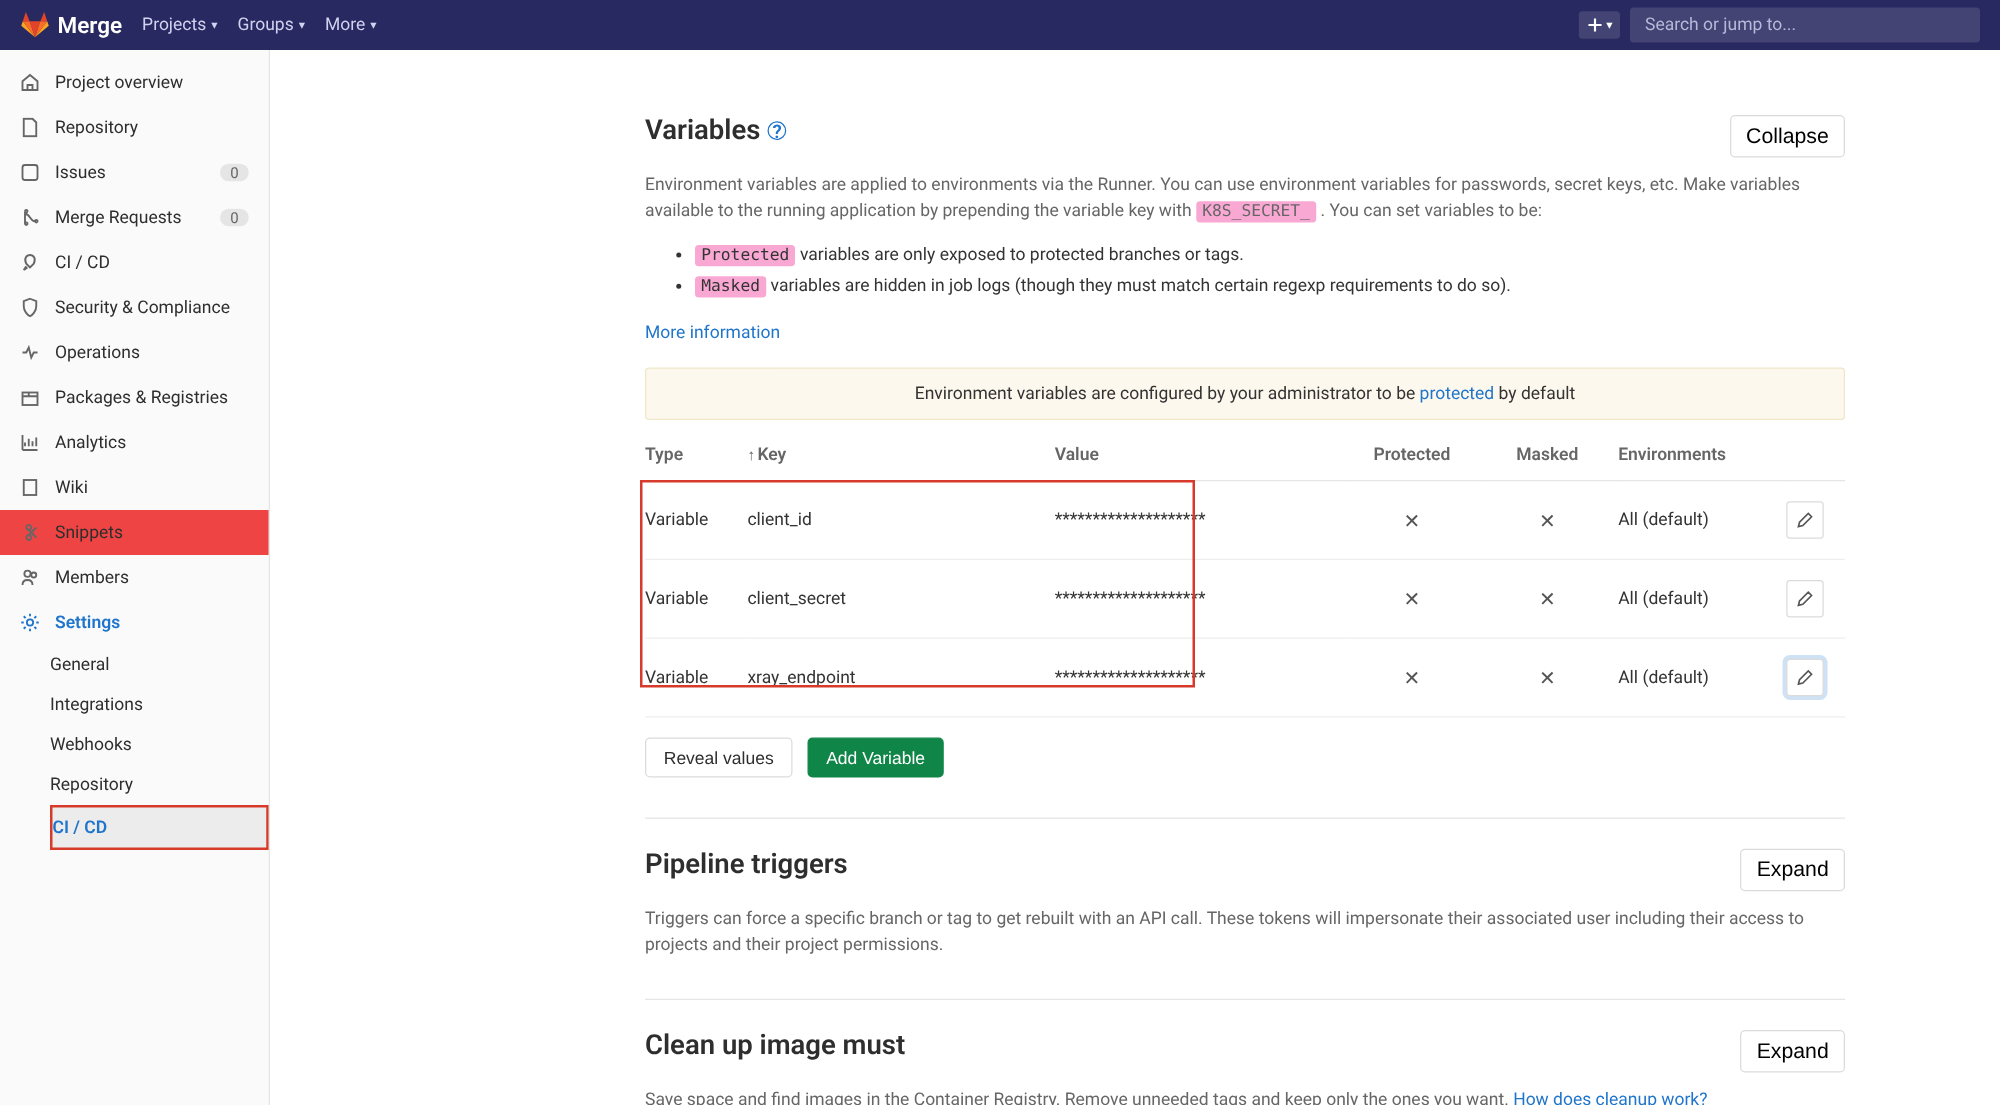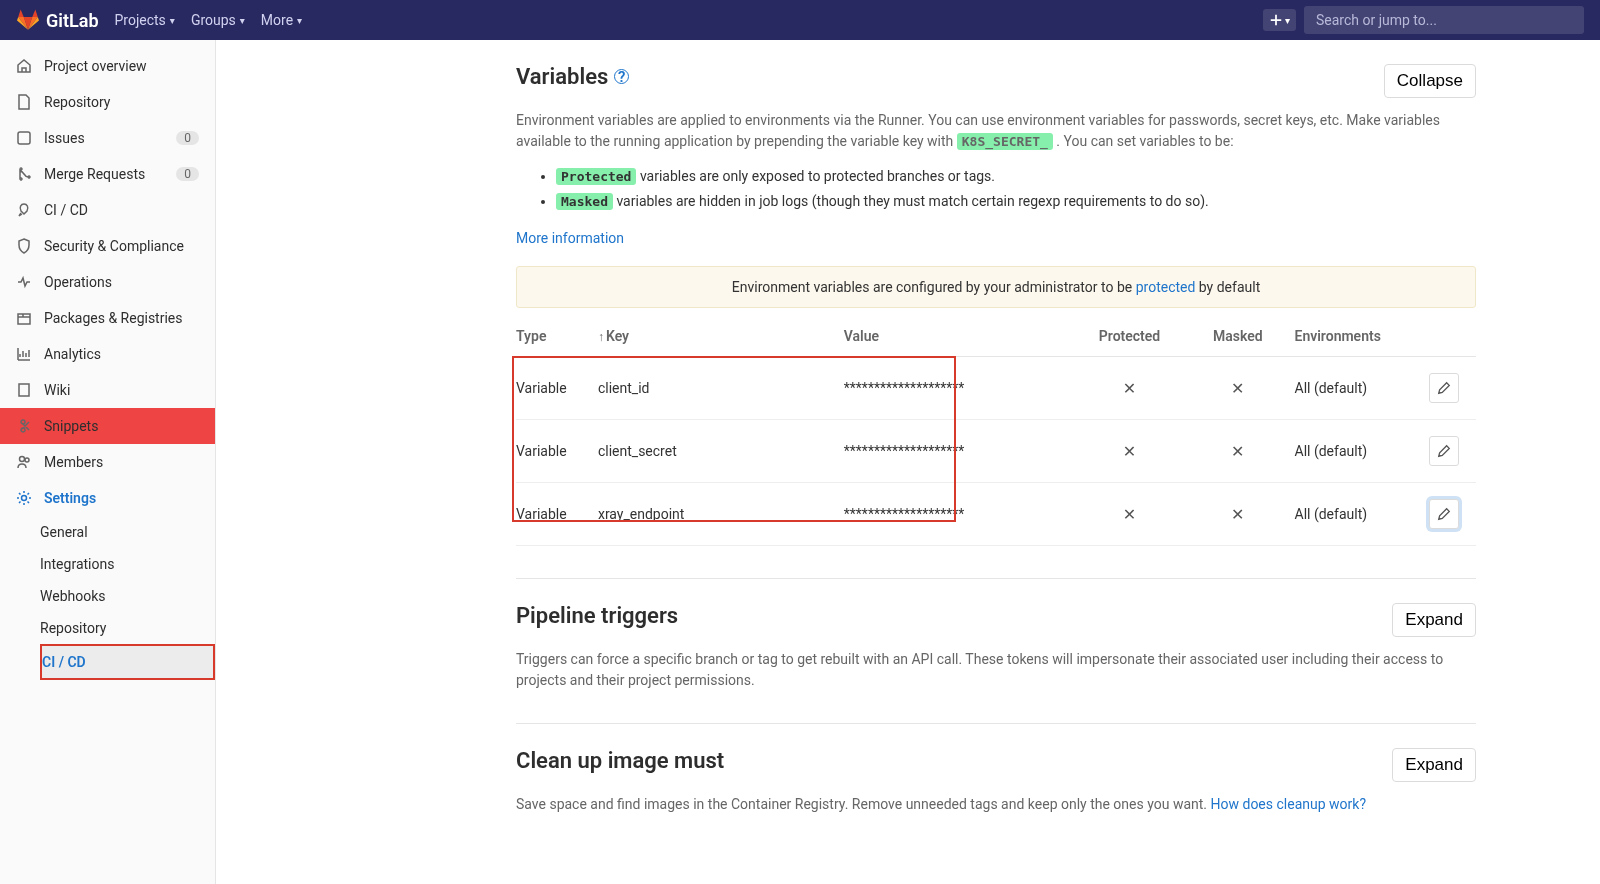--- a/index.html
+++ b/index.html
@@ -16,30 +16,30 @@
 .layout { display: flex; height: calc(100vh - 40px); }
 .sidebar { width: 216px; background: #fafafa; border-right: 1px solid #e5e5e5; overflow-y: auto; padding-top: 8px; }
 .side-item { display: flex; align-items: center; padding: 10px 16px; gap: 12px; color: #2e2e2e; cursor: pointer; font-size: 14px; }
 .side-item.active { color: #1f75cb; font-weight: 600; }
 .side-icon { width: 16px; height: 16px; display: flex; align-items: center; justify-content: center; flex-shrink: 0; }
 .side-badge { margin-left: auto; background: #e5e5e5; color: #666; border-radius: 10px; padding: 0 8px; font-size: 12px; min-width: 20px; text-align: center; }
 .side-sub { padding-left: 40px; }
 .side-sub .side-item { padding: 8px 16px 8px 0; }
 .side-sub .side-item.selected { background: #ececec; color: #1f75cb; font-weight: 600; border: 2px solid #d73a2a; }
 .snippets-wrap { background: #ef4444; }
-.main { flex: 1; padding: 24px 60px 40px 300px; overflow-y: auto; position: relative; }
+.main { flex: 1; padding: 24px 60px 40px 300px; overflow-y: auto; position: relative; margin-top: 28px; }
 .main-inner { max-width: 960px; }
 .section { border-top: 1px solid #e5e5e5; padding-top: 24px; margin-bottom: 32px; position: relative; }
 .section:first-child { border-top: none; padding-top: 0; }
 .section-head { display: flex; align-items: flex-start; justify-content: space-between; margin-bottom: 12px; }
 .section-title { font-size: 22px; font-weight: 600; display: flex; align-items: center; gap: 6px; }
 .help-icon { color: #1f75cb; font-size: 15px; border: 1.3px solid #1f75cb; border-radius: 50%; width: 15px; height: 15px; display: inline-flex; align-items: center; justify-content: center; font-weight: 600; }
 .collapse-btn { border: 1px solid #dbdbdb; background: #fff; padding: 6px 12px; border-radius: 4px; font-size: 17px; cursor: pointer; }
 .desc { color: #666; line-height: 1.5; margin-bottom: 12px; }
-.desc code, .bullets code { background: #86efac; padding: 1px 5px; border-radius: 3px; font-family: Menlo, monospace; font-size: 13px; font-weight: bold; }
+.desc code, .bullets code { background: #f9a8d4; padding: 1px 5px; border-radius: 3px; font-family: Menlo, monospace; font-size: 13px; }
 .bullets { margin-left: 40px; margin-bottom: 16px; }
 .bullets li { color: #333; line-height: 1.8; }
 .link { color: #1f75cb; text-decoration: none; cursor: pointer; }
 .admin-banner { background: #fdf8ed; border: 1px solid #f0e7c8; border-radius: 3px; padding: 12px; text-align: center; margin: 20px 0 0; color: #333; }
 .vars-table { width: 100%; border-collapse: collapse; margin-top: 8px; position: relative; }
 .vars-table th { text-align: left; font-weight: 600; color: #666; padding: 12px 8px 12px 0; font-size: 14px; border-bottom: 1px solid #e5e5e5; }
 .vars-table td { padding: 16px 8px 16px 0; border-bottom: 1px solid #eee; color: #333; vertical-align: middle; }
 .vars-table th:first-child, .vars-table td:first-child { padding-left: 0; }
 .x-icon { font-size: 16px; color: #555; }
 .edit-btn { border: 1px solid #dbdbdb; background: #fff; width: 30px; height: 30px; border-radius: 3px; display: flex; align-items: center; justify-content: center; cursor: pointer; }
@@ -59,21 +59,21 @@
   <div class="logo">
     <svg viewBox="0 0 36 36">
         <path fill="#e24329" d="M18 34L11 13h14z"></path>
         <path fill="#fc6d26" d="M18 34L11 13H2z"></path>
         <path fill="#fca326" d="M2 13l-2 6 18 15z"></path>
         <path fill="#e24329" d="M2 13L6 1l5 12z"></path>
         <path fill="#fc6d26" d="M18 34l7-21h9z"></path>
         <path fill="#fca326" d="M34 13l2 6-18 15z"></path>
         <path fill="#e24329" d="M34 13L30 1l-5 12z"></path>
       </svg>
-    <span class="logo-text">GitLab</span>
+    <span class="logo-text">Merge</span>
   </div>
   <div class="topnav">
     <div class="topnav-item">
         <span>Projects</span>
         <span class="chev">▾</span>
       </div>
     <div class="topnav-item">
         <span>Groups</span>
         <span class="chev">▾</span>
       </div>
@@ -307,20 +307,24 @@
                         <path fill="none" stroke="#555" stroke-width="1.5" d="M2 14l1-4 8-8 3 3-8 8z"></path>
                       </svg>
                     </div>
                   </td>
               </tr>
             </tbody>
           </table>
           <div class="highlight-box" style="left:-4px; top:40px; width:444px; height:166px;"></div>
         </div>
 
+        <div class="action-row">
+          <button class="btn btn-default">Reveal values</button>
+          <button class="btn btn-success">Add Variable</button>
+        </div>
       </div>
 
       <div class="section">
         <div class="section-head">
           <div class="section-title">Pipeline triggers</div>
           <button class="collapse-btn">Expand</button>
         </div>
         <p class="desc">Triggers can force a specific branch or tag to get rebuilt with an API call. These tokens will impersonate their associated user including their access to projects and their project permissions.</p>
       </div>
 

